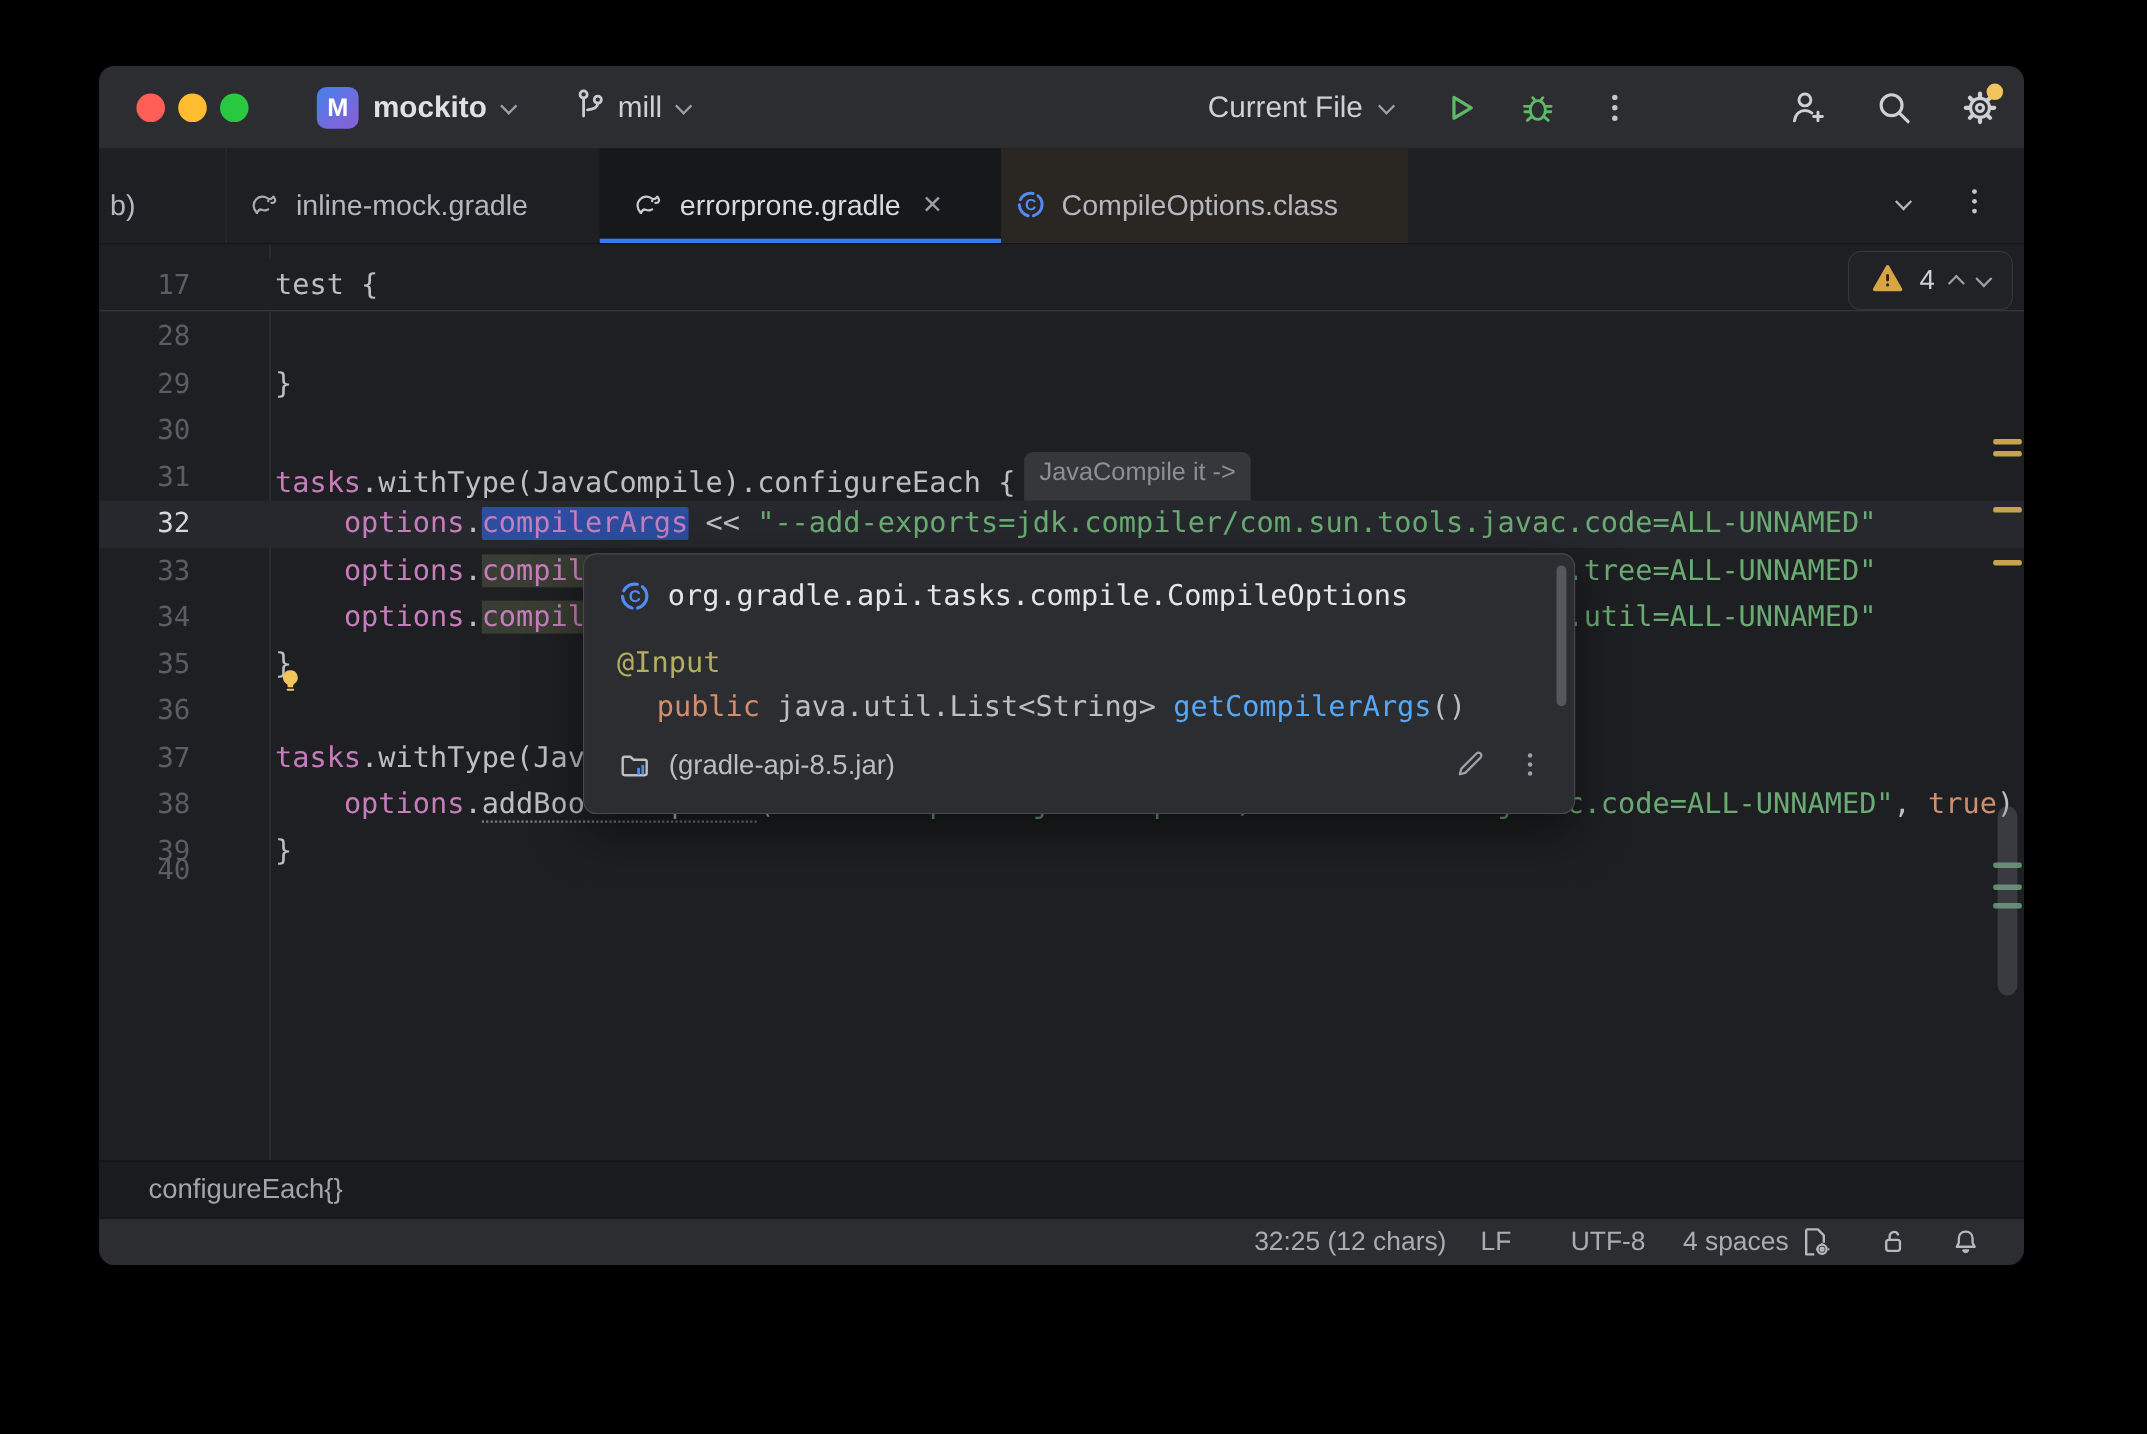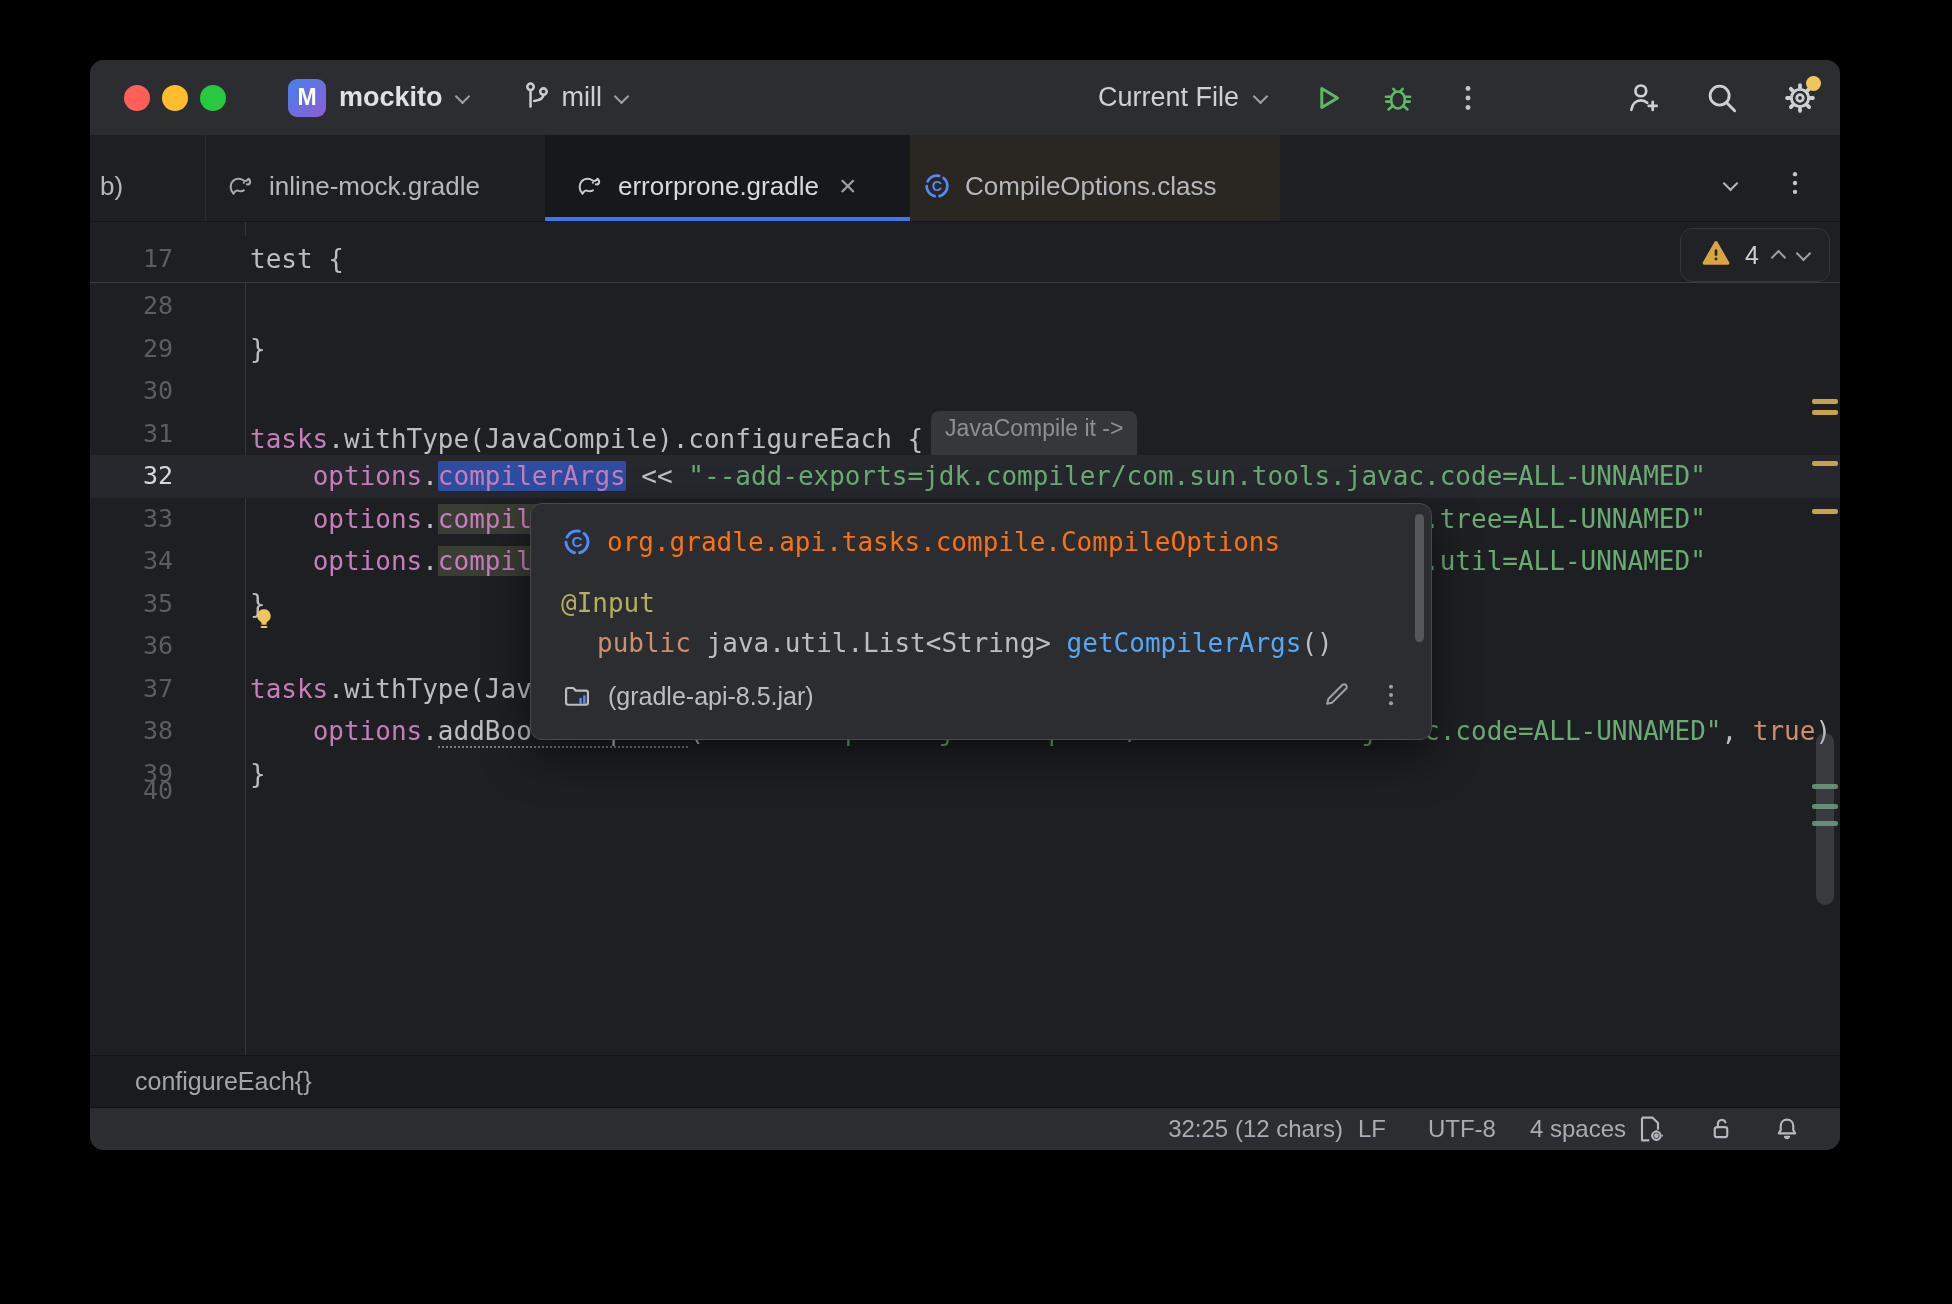--- a/index.html
+++ b/index.html
@@ -75,21 +75,21 @@
   .stripe-mark.yellow{background:#C8A34D;}
   .stripe-mark.green{background:#5E8D6E;}
   .scroll-thumb{position:absolute;left:1726px;top:511px;width:18px;height:172px;border-radius:9px;
                 background:rgba(140,145,155,.25);}
 
   
   .popup{position:absolute;left:440px;top:281px;width:902px;height:237px;background:#2B2D30;
          border:1px solid #47494E;border-radius:12px;box-sizing:border-box;z-index:6;
          box-shadow:0 16px 44px rgba(0,0,0,.5);}
   .popup-row{position:absolute;left:30px;white-space:pre;font-family:"DejaVu Sans Mono",monospace;font-size:26px;}
-  .popup-link{color:#f97316;}
+  .popup-link{color:#e5e5e5;}
   .popup-anno{color:#B3AE60;}
   .tk-method{color:#56A8F5;}
   .popup-footer{position:absolute;left:30px;top:176px;display:flex;align-items:center;
                 color:#BCBEC4;font-size:25px;font-family:"Liberation Sans",sans-serif;}
   .popup-actions{position:absolute;right:26px;top:176px;display:flex;align-items:center;gap:26px;}
   .popup-scroll{position:absolute;right:7px;top:10px;width:9px;height:128px;border-radius:5px;
                 background:rgba(160,165,175,.35);}
 
   
   .breadcrumbs{position:absolute;left:0;top:995px;width:100%;height:53px;background:#1A1B1E;
@@ -361,22 +361,22 @@
       <div class="popup-scroll"></div>
     </div>
   </div>
 
   <div class="breadcrumbs">
     <span class="crumb">configureEach{}</span>
   </div>
 
   <div class="statusbar">
     <span class="sb-item">32:25 (12 chars)</span>
-    <span class="sb-item" style="margin-left:15px;">LF</span>
-    <span class="sb-item" style="margin-left:42px;">UTF-8</span>
+    <span class="sb-item" style="margin-left:31px;">LF</span>
+    <span class="sb-item" style="margin-left:54px;">UTF-8</span>
     <span class="sb-item" style="margin-left:34px;">4 spaces</span>
     <span class="sb-icon" style="margin-left:8px;">
       <svg width="32" height="32" viewBox="0 0 24 24" fill="none" stroke="#B4B8BF" stroke-width="1.6" stroke-linejoin="round">
         <path d="M6 3.5h8l4 4v5M6 3.5v17h5.5"></path>
         <circle cx="16.8" cy="17" r="3.1"></circle>
             <circle cx="16.8" cy="17" r="1"></circle>
         <path d="M16.8 13v1M16.8 20v1M12.8 17h1M20.8 17h1" stroke-width="1.4"></path>
       </svg>
     </span>
     <span class="sb-icon" style="margin-left:40px;">

